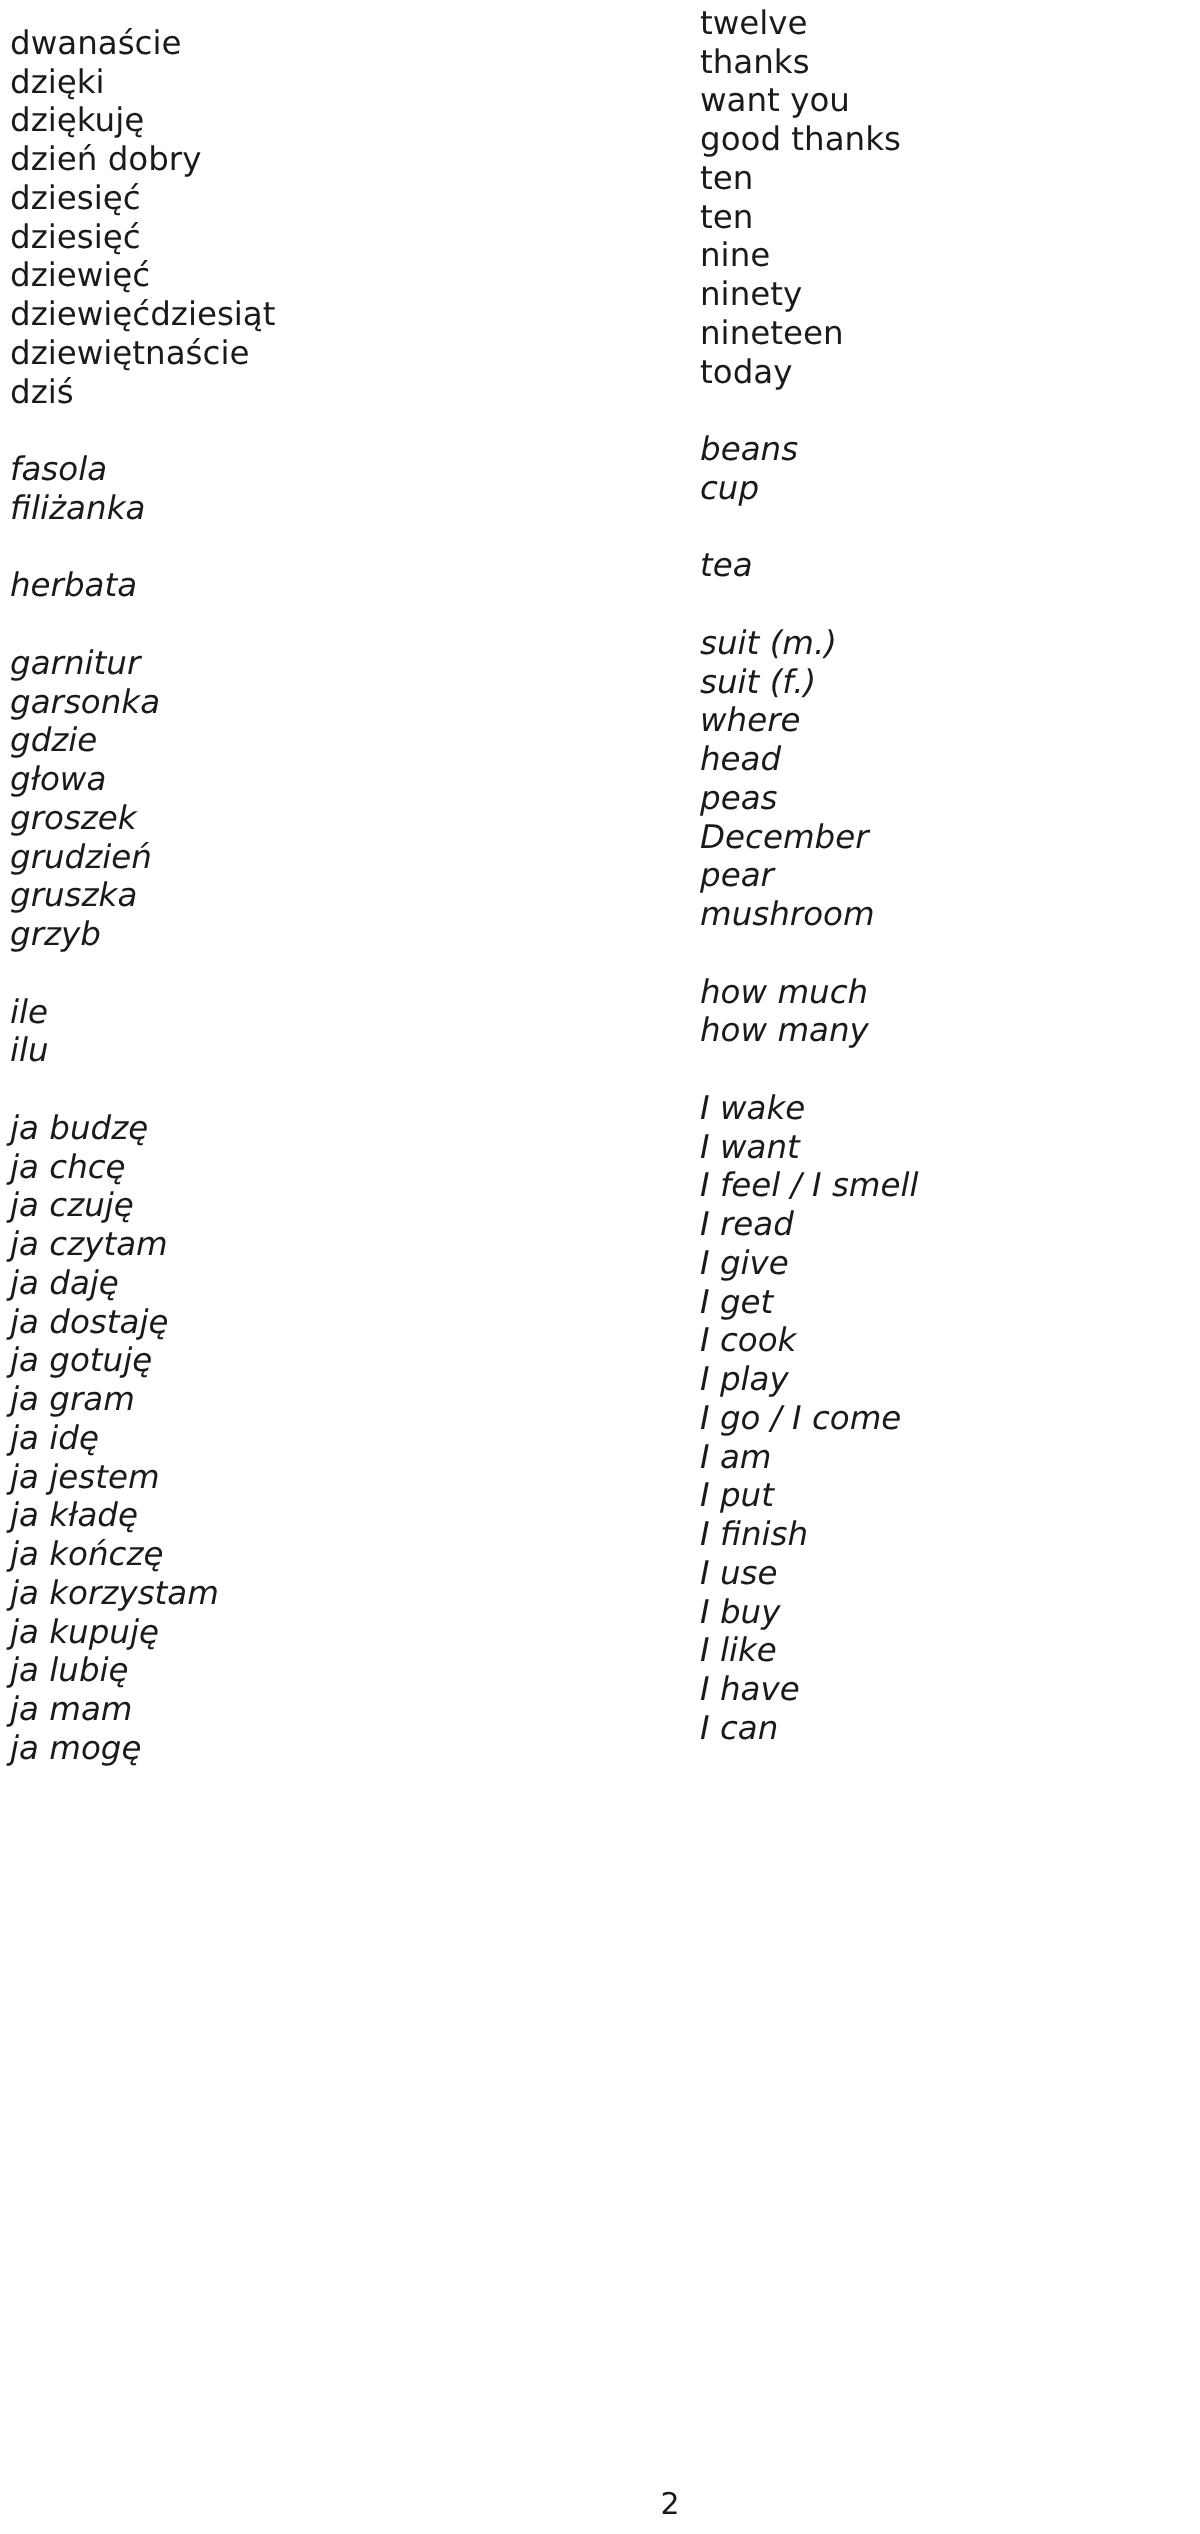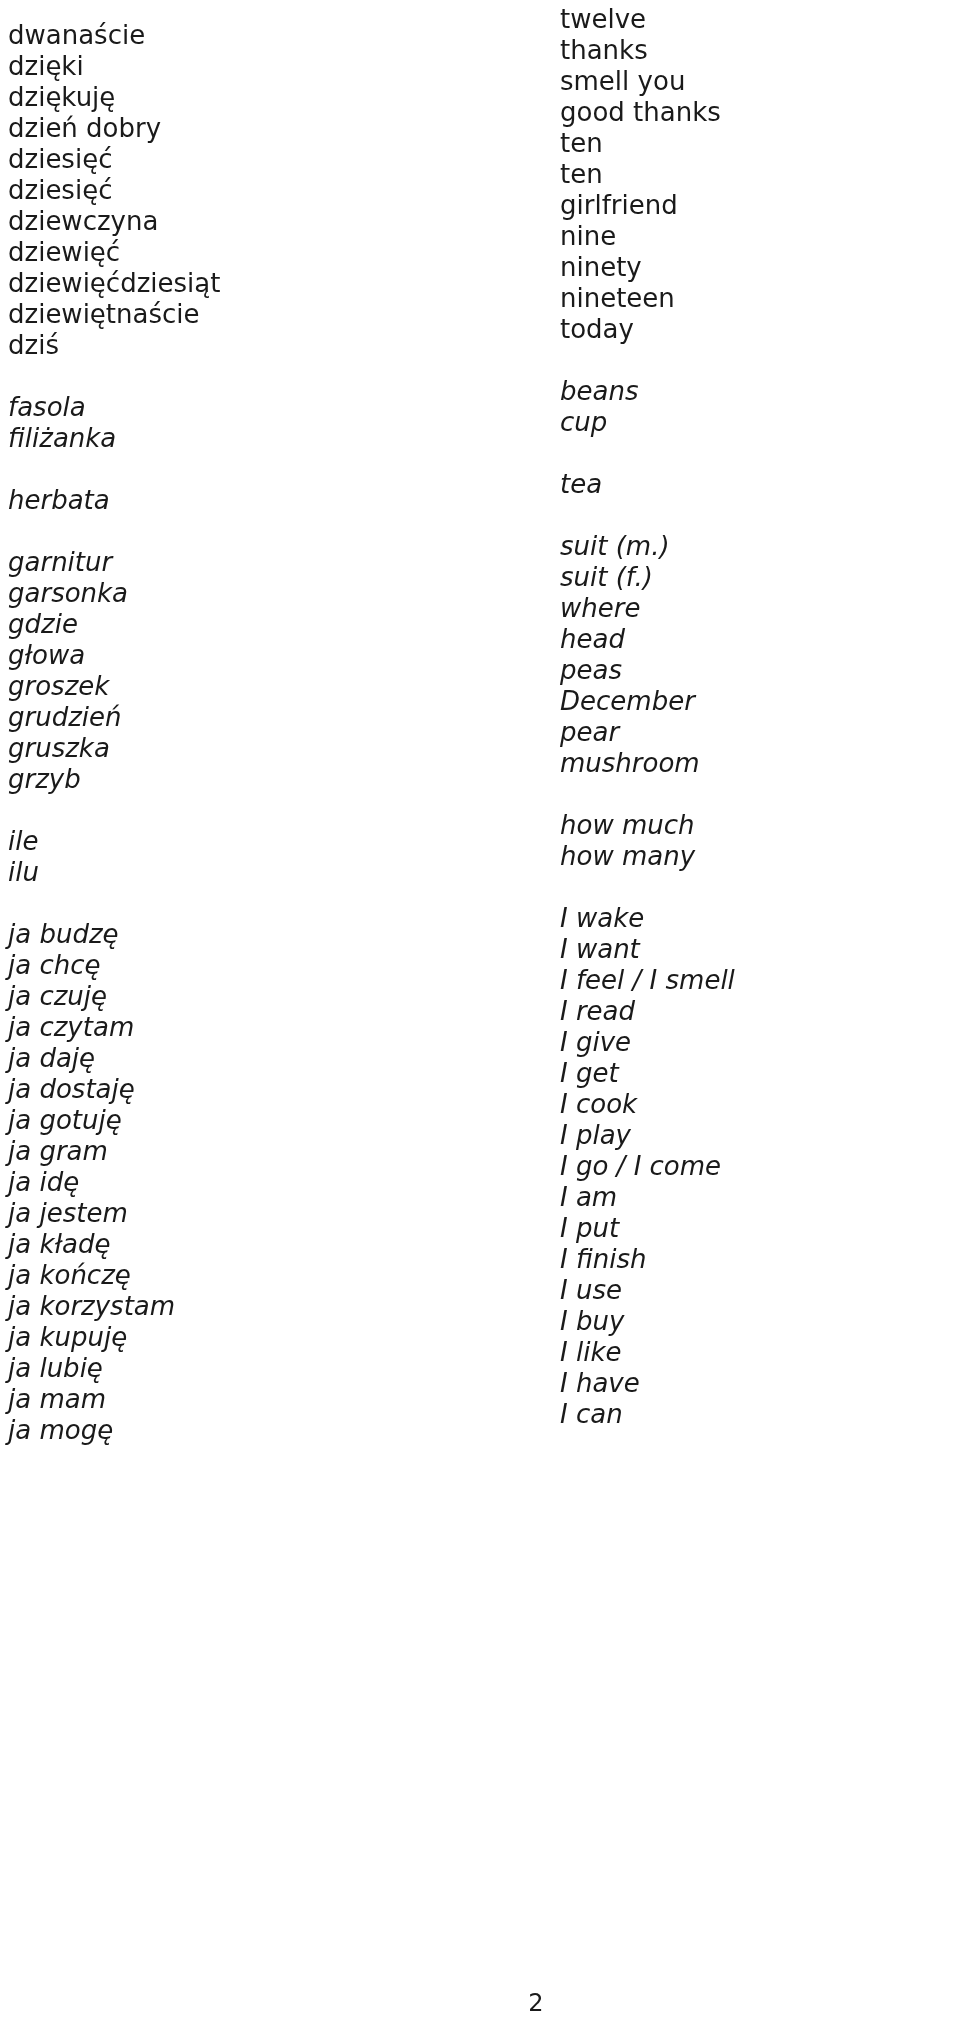--- a/index.html
+++ b/index.html
@@ -88,37 +88,33 @@
         <div class="entry">
           <span class="term">dwanaście</span>
           <span class="gloss">twelve</span>
         </div>
         <div class="entry">
           <span class="term">dzięki</span>
           <span class="gloss">thanks</span>
         </div>
         <div class="entry">
           <span class="term">dziękuję</span>
-          <span class="gloss">smell you</span>
+          <span class="gloss">want you</span>
         </div>
         <div class="entry">
           <span class="term">dzień dobry</span>
           <span class="gloss">good thanks</span>
         </div>
         <div class="entry">
           <span class="term">dziesięć</span>
           <span class="gloss">ten</span>
         </div>
         <div class="entry">
           <span class="term">dziesięć</span>
           <span class="gloss">ten</span>
-        </div>
-        <div class="entry">
-          <span class="term">dziewczyna</span>
-          <span class="gloss">girlfriend</span>
         </div>
         <div class="entry">
           <span class="term">dziewięć</span>
           <span class="gloss">nine</span>
         </div>
         <div class="entry">
           <span class="term">dziewięćdziesiąt</span>
           <span class="gloss">ninety</span>
         </div>
         <div class="entry">

